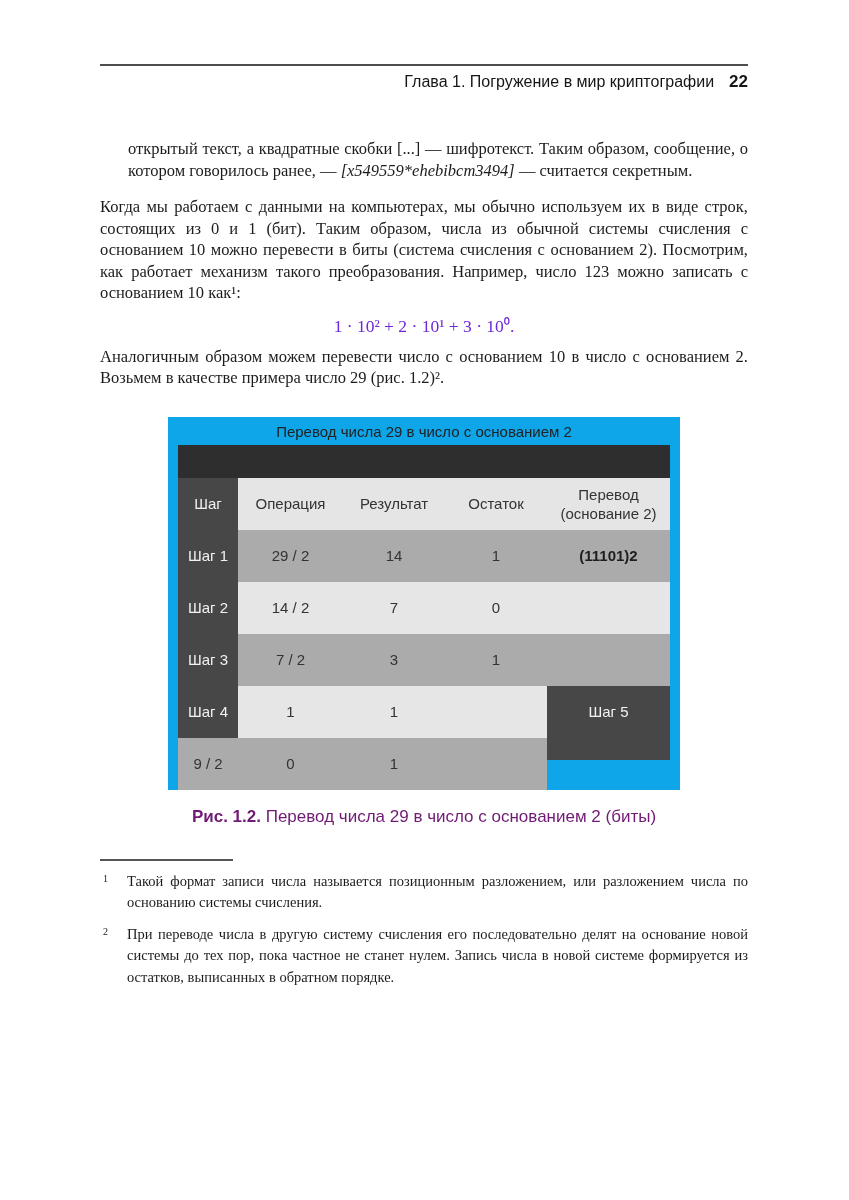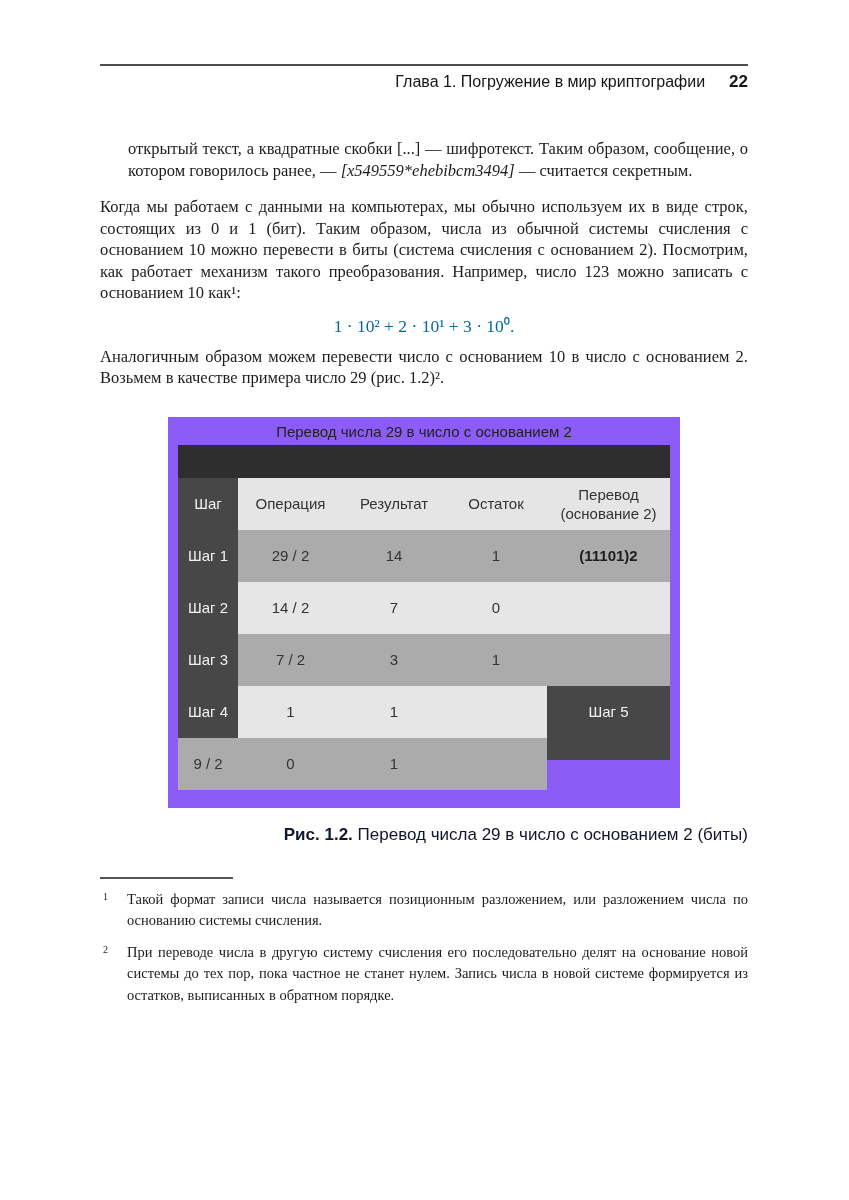--- a/index.html
+++ b/index.html
@@ -5,63 +5,63 @@
   html,body { margin:0; padding:0; background:#ffffff; }
   .page {
     position:relative; width:849px; height:1200px; margin:0 auto;
     background:#ffffff; overflow:hidden;
     font-family:"Liberation Serif", serif; color:#1c1c1c;
   }
   .content { padding:0 101px 0 100px; }
 
   .toprule { margin-top:64px; height:2px; background:#4d4d4d; }
   .running-head {
-    display:flex; justify-content:flex-end; align-items:baseline; gap:24px;
+    display:flex; justify-content:flex-end; align-items:baseline; gap:15px;
     margin-top:6px; font-family:"Liberation Sans", sans-serif;
     font-size:16px; color:#161616;
   }
   .running-head .pageno { font-weight:700; font-size:17px; }
 
   .para { font-size:16.5px; line-height:21.5px; text-align:justify; margin:0; }
   .para.indented { padding-left:28px; margin-top:46px; }
   .cipher { font-style:italic; }
 
   h1 {
     font-family:"Liberation Sans", sans-serif; font-size:25px; font-weight:700;
     letter-spacing:-0.3px; margin:36px 0 0 0; color:#111;
   }
   .p-intro { margin-top:15px; }
-  .formula { text-align:center; font-size:17.5px; margin:9px 0; color:#0369a1; }
+  .formula { text-align:center; font-size:17.5px; margin:9px 0; color:#6d28d9; }
   .p-example { margin-top:9px; }
 
   figure { margin:28px 0 0 0; }
   .figbox {
-    width:492px; margin:0 auto; background:#8b5cf6;
-    padding:0 10px 18px 10px;
+    width:492px; margin:0 auto; background:#0ea5e9;
+    padding:0 10px 0 10px;
     font-family:"Liberation Sans", sans-serif;
   }
   .figtitle { height:28px; line-height:30px; text-align:center; font-size:15px; color:#222; }
   .band { height:33px; background:#2e2e2e; }
   .tbl { display:grid; grid-template-columns:60px 105px 102px 102px 123px; }
   .cell {
     display:flex; align-items:center; justify-content:center; text-align:center;
     min-height:52px; font-size:15px; line-height:19px; color:#333;
     padding:2px; box-sizing:border-box;
   }
   .cell.hdr { background:#e5e5e5; }
   .cell.stepcol { background:#474747; color:#f2f2f2; }
   .cell.odd { background:#ababab; }
   .cell.even { background:#e6e6e6; }
   .cell.b2 { font-weight:700; color:#1e1e1e; }
   .cell.short { min-height:22px; height:22px; }
   .filler-rest { grid-column:2 / -1; }
 
   figcaption {
-    margin-top:17px; text-align:right;
-    font-family:"Liberation Sans", sans-serif; font-size:17px; color:#0f172a;
+    margin-top:17px; text-align:center;
+    font-family:"Liberation Sans", sans-serif; font-size:17px; color:#701a75;
   }
   figcaption b { font-weight:700; }
 
   footer { margin-top:32px; }
   .fnrule { width:133px; height:2px; background:#555; }
   .fn { display:flex; margin-top:10px; font-size:14.5px; line-height:21.5px; }
   .fn .marker {
     flex:0 0 27px; width:27px; box-sizing:border-box; padding-left:3px;
     font-size:10px; line-height:16px; vertical-align:top;
   }

